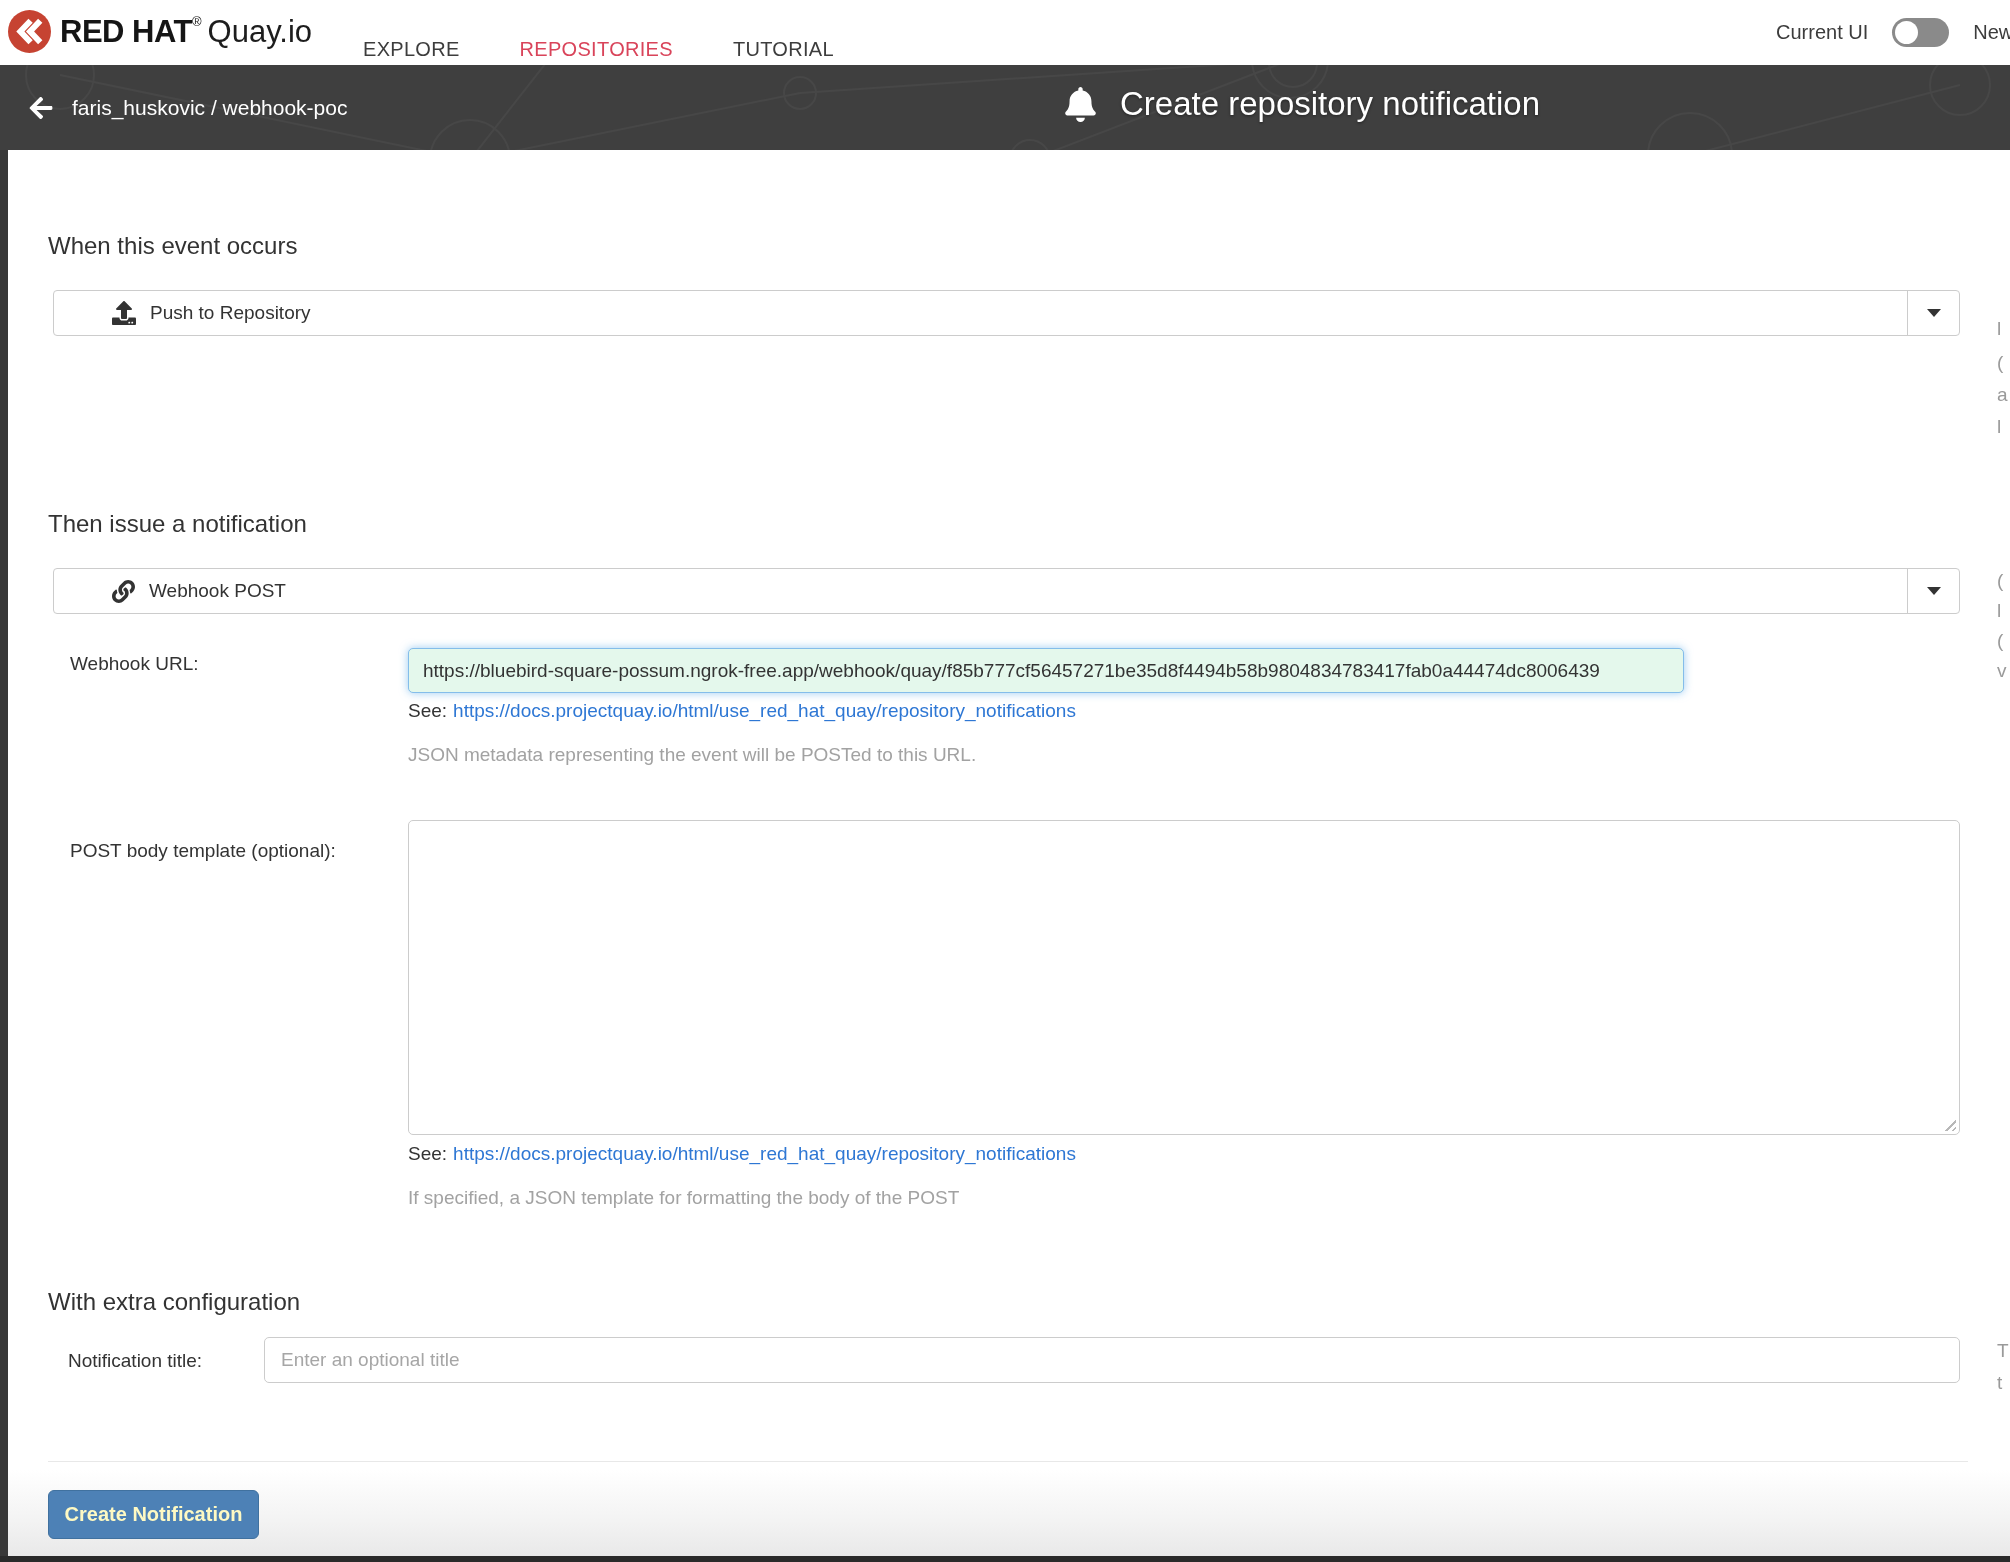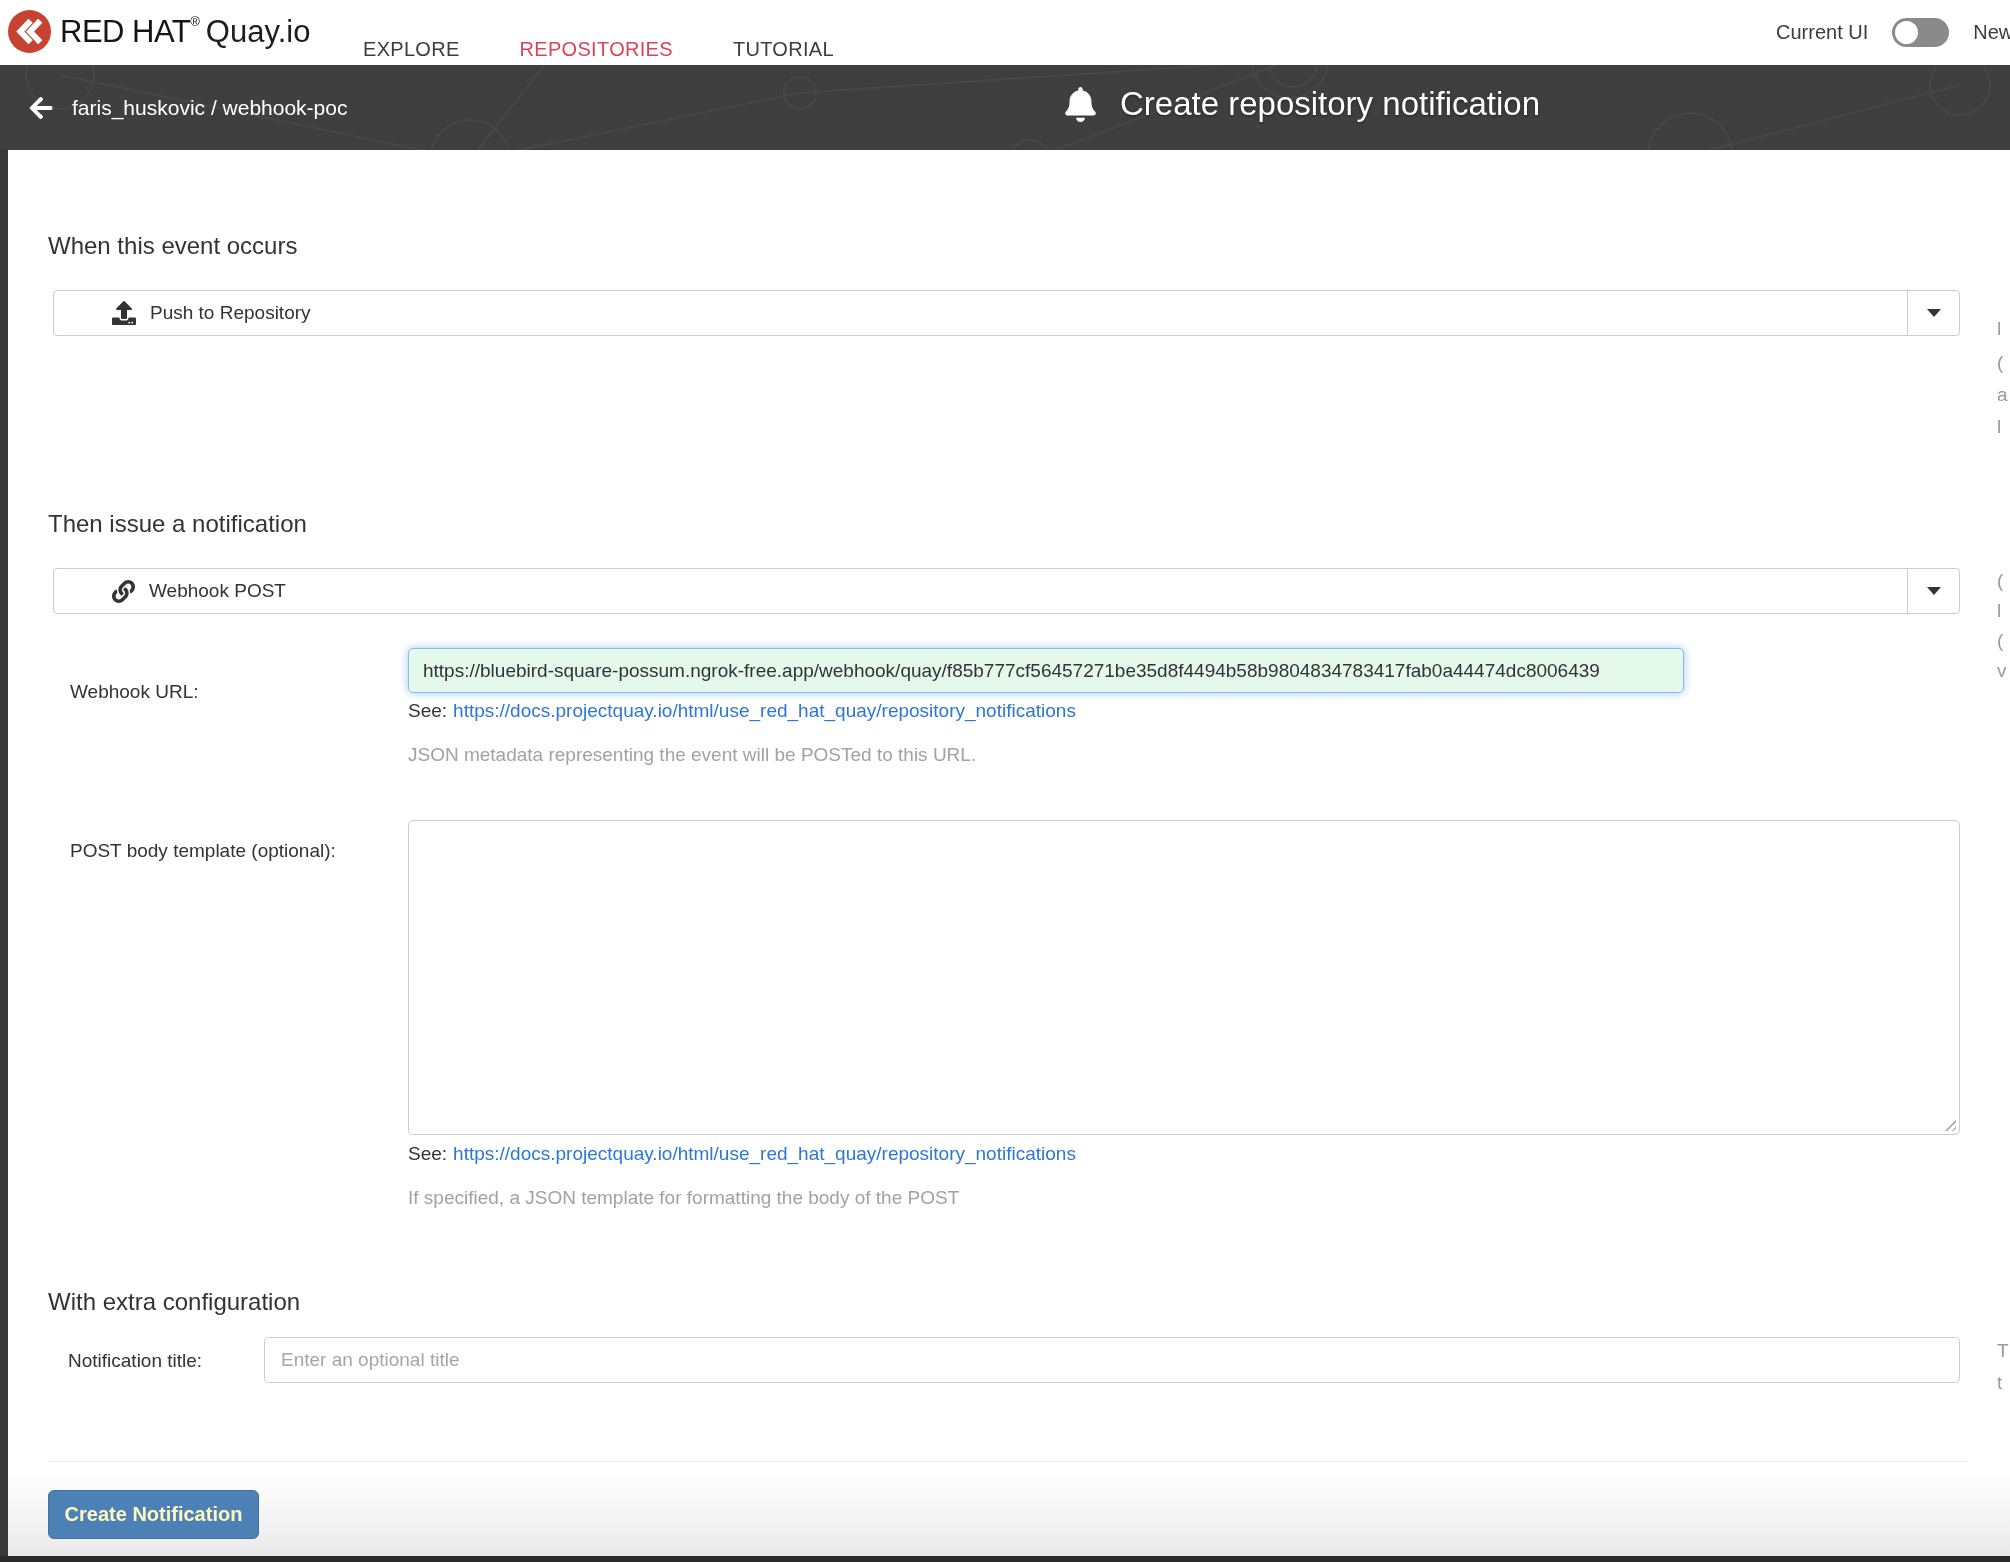--- a/index.html
+++ b/index.html
@@ -4,21 +4,21 @@
 <style>
   * { margin:0; padding:0; box-sizing:border-box; }
   html,body { width:2010px; height:1562px; overflow:hidden; background:#fff;
     font-family:"Liberation Sans","DejaVu Sans",sans-serif; color:#333; }
 
   
   .topnav { position:absolute; left:0; top:0; width:2010px; height:65px; background:#fff; }
   .brand { position:absolute; left:8px; top:10px; display:flex; align-items:center; cursor:pointer; }
   .brand-logo { width:43px; height:43px; }
   .brand-text { margin-left:9px; font-size:31px; color:#151515; white-space:nowrap; }
-  .brand-redhat { font-weight:normal; letter-spacing:-0.5px;text-align:center; }
+  .brand-redhat { font-weight:bold; letter-spacing:-0.5px;text-align:center; }
   .brand-reg { font-size:13px; vertical-align:top; }
   .brand-product { font-weight:400; margin-left:6px; color:#1d1d1d; }
   .nav-links { position:absolute; left:363px; top:0; height:65px; display:flex; align-items:center; gap:60px;margin-top:17px; }
   .nav-link { font-size:20px; color:#3d3d3d; letter-spacing:.3px; cursor:pointer; white-space:nowrap; }
   .nav-link.active { color:#d9445a; }
   .nav-right { position:absolute; left:1776px; top:0; height:65px; display:flex; align-items:center; gap:24px; }
   .nav-right .lbl { font-size:20px; color:#3c3c3c; white-space:nowrap; }
   .ui-toggle { width:57px; height:29px; background:#8a8a8a; border-radius:15px; position:relative; cursor:pointer; flex:0 0 auto; }
   .ui-toggle .knob { position:absolute; left:3px; top:3px; width:23px; height:23px; background:#fff; border-radius:50%; }
 
@@ -162,21 +162,21 @@
             <path d="M326.612 185.391c59.747 59.809 58.927 155.698.36 214.59-.11.12-.24.25-.36.37l-67.2 67.2c-59.27 59.27-155.699 59.262-214.96 0-59.27-59.26-59.27-155.7 0-214.96l37.106-37.106c9.84-9.84 26.786-3.3 27.294 10.606.648 17.722 3.826 35.527 9.69 52.721 1.986 5.822.567 12.262-3.783 16.612l-13.087 13.087c-28.026 28.026-28.905 73.66-1.155 101.96 28.024 28.579 74.086 28.749 102.325.51l67.2-67.19c28.191-28.191 28.073-73.757 0-101.83-3.701-3.694-7.429-6.564-10.341-8.569a16.037 16.037 0 0 1-6.947-12.606c-.396-10.567 3.348-21.456 11.698-29.806l21.054-21.055c5.521-5.521 14.182-6.199 20.584-1.731a152.482 152.482 0 0 1 20.522 17.197zM467.547 44.449c-59.261-59.262-155.69-59.27-214.96 0l-67.2 67.2c-.12.12-.25.25-.36.37-58.566 58.892-59.387 154.781.36 214.59a152.454 152.454 0 0 0 20.521 17.196c6.402 4.468 15.064 3.789 20.584-1.731l21.054-21.055c8.35-8.35 12.094-19.239 11.698-29.806a16.037 16.037 0 0 0-6.947-12.606c-2.912-2.005-6.64-4.875-10.341-8.569-28.073-28.073-28.191-73.639 0-101.83l67.2-67.19c28.239-28.239 74.3-28.069 102.325.51 27.75 28.3 26.872 73.934-1.155 101.96l-13.087 13.087c-4.35 4.35-5.769 10.79-3.783 16.612 5.864 17.194 9.042 34.999 9.69 52.721.509 13.906 17.454 20.446 27.294 10.606l37.106-37.106c59.271-59.259 59.271-155.699.001-214.959z"></path>
           </svg>
       </span>
       <span class="dd-label">Webhook POST</span>
     </div>
     <div class="dd-caret-btn">
       <span class="caret-down"></span>
     </div>
   </div>
 
-  <label class="form-label" style="left:62px; top:531px">Webhook URL:</label>
+  <label class="form-label" style="left:62px; top:503px">Webhook URL:</label>
   <input class="url-input" style="top: 498px;" type="text" value="https://bluebird-square-possum.ngrok-free.app/webhook/quay/f85b777cf56457271be35d8f4494b58b9804834783417fab0a44474dc8006439">
   <p class="see-line" style="top:550px"><span>See:</span><a href="#">https://docs.projectquay.io/html/use_red_hat_quay/repository_notifications</a></p>
   <p class="help-text" style="top:594px">JSON metadata representing the event will be POSTed to this URL.</p>
 
   <label class="form-label" style="left:62px; top:690px">POST body template (optional):</label>
   <textarea class="body-textarea" style="top: 670px;"></textarea>
   <div class="resize-handle" style="left:1934px; top:967px"></div>
   <p class="see-line" style="top:993px"><span>See:</span><a href="#">https://docs.projectquay.io/html/use_red_hat_quay/repository_notifications</a></p>
   <p class="help-text" style="top:1037px">If specified, a JSON template for formatting the body of the POST</p>
 

